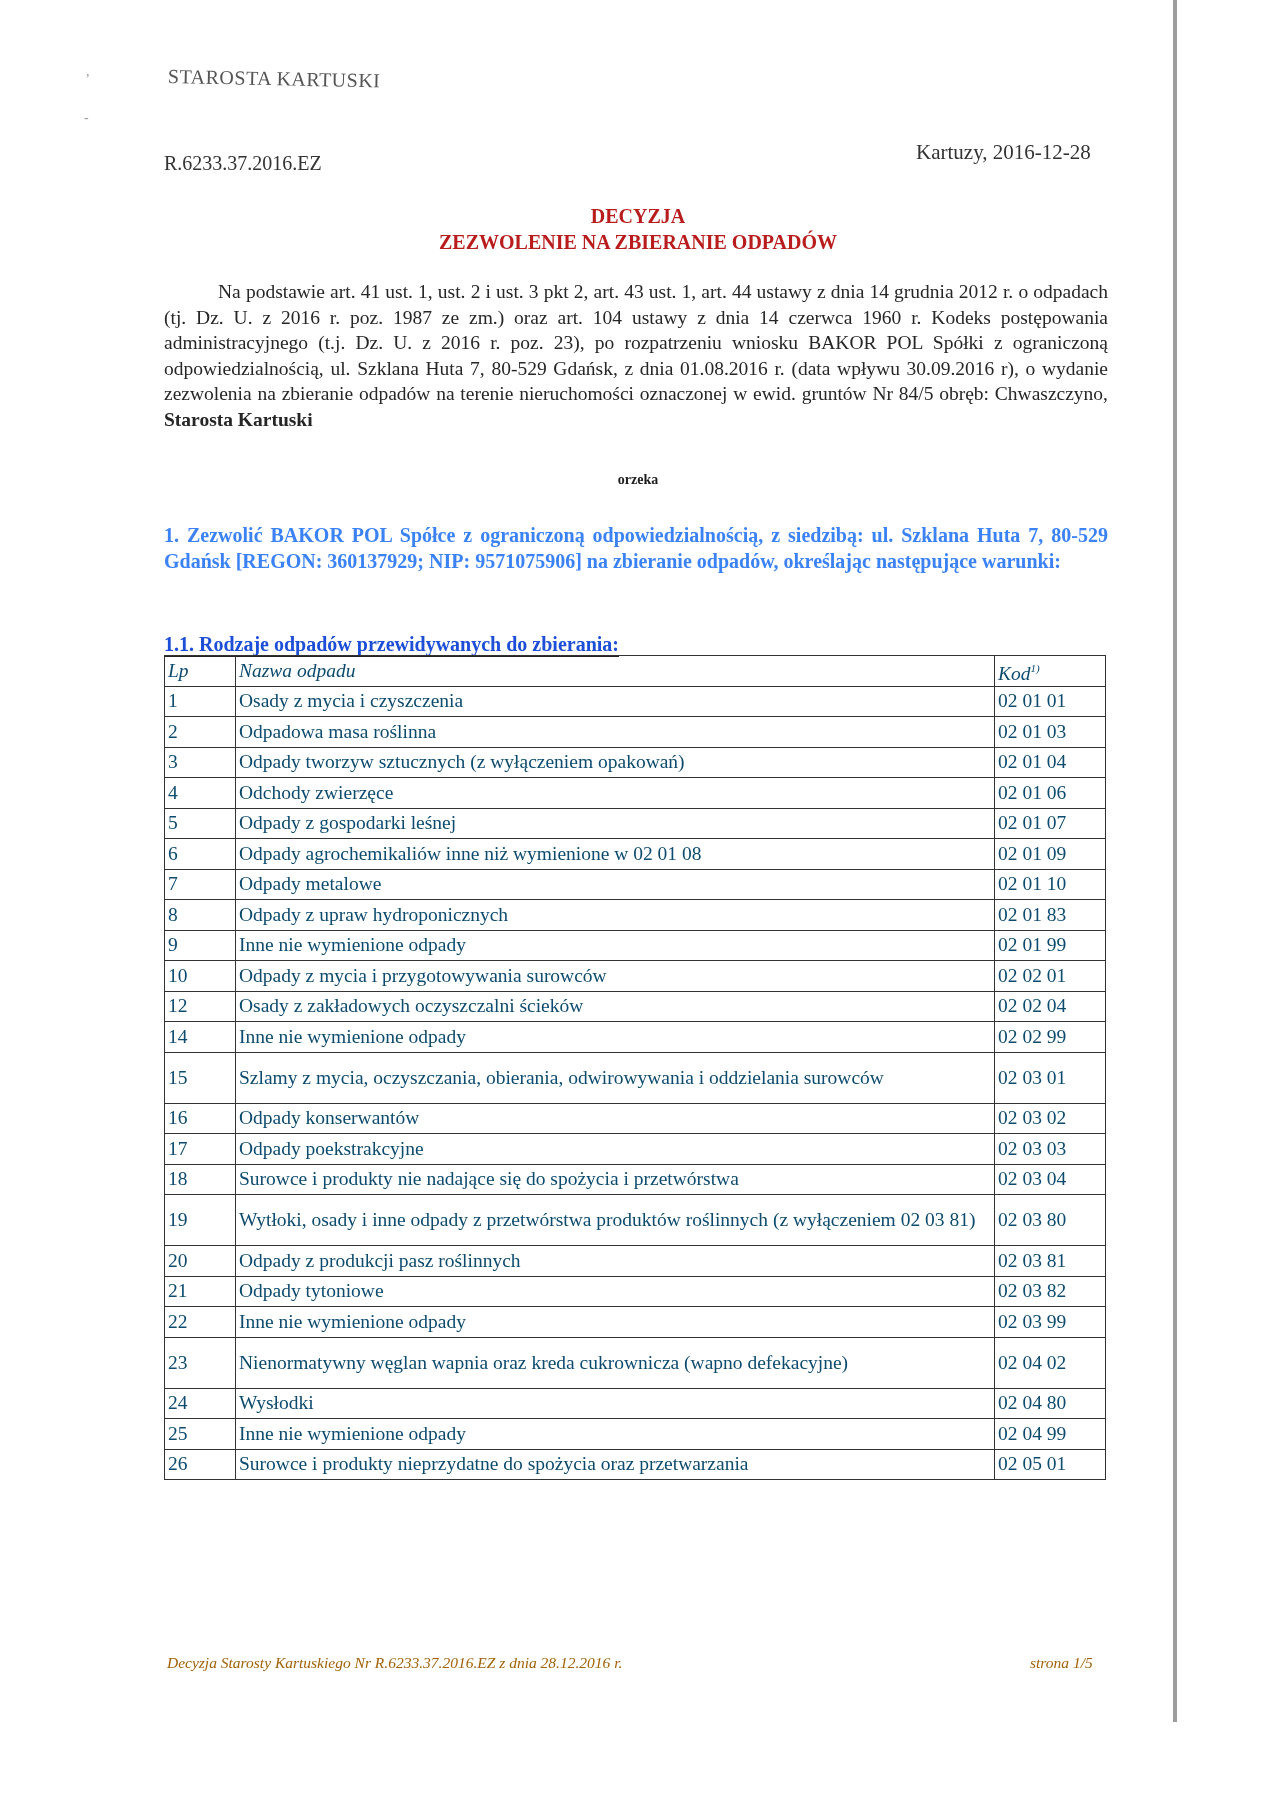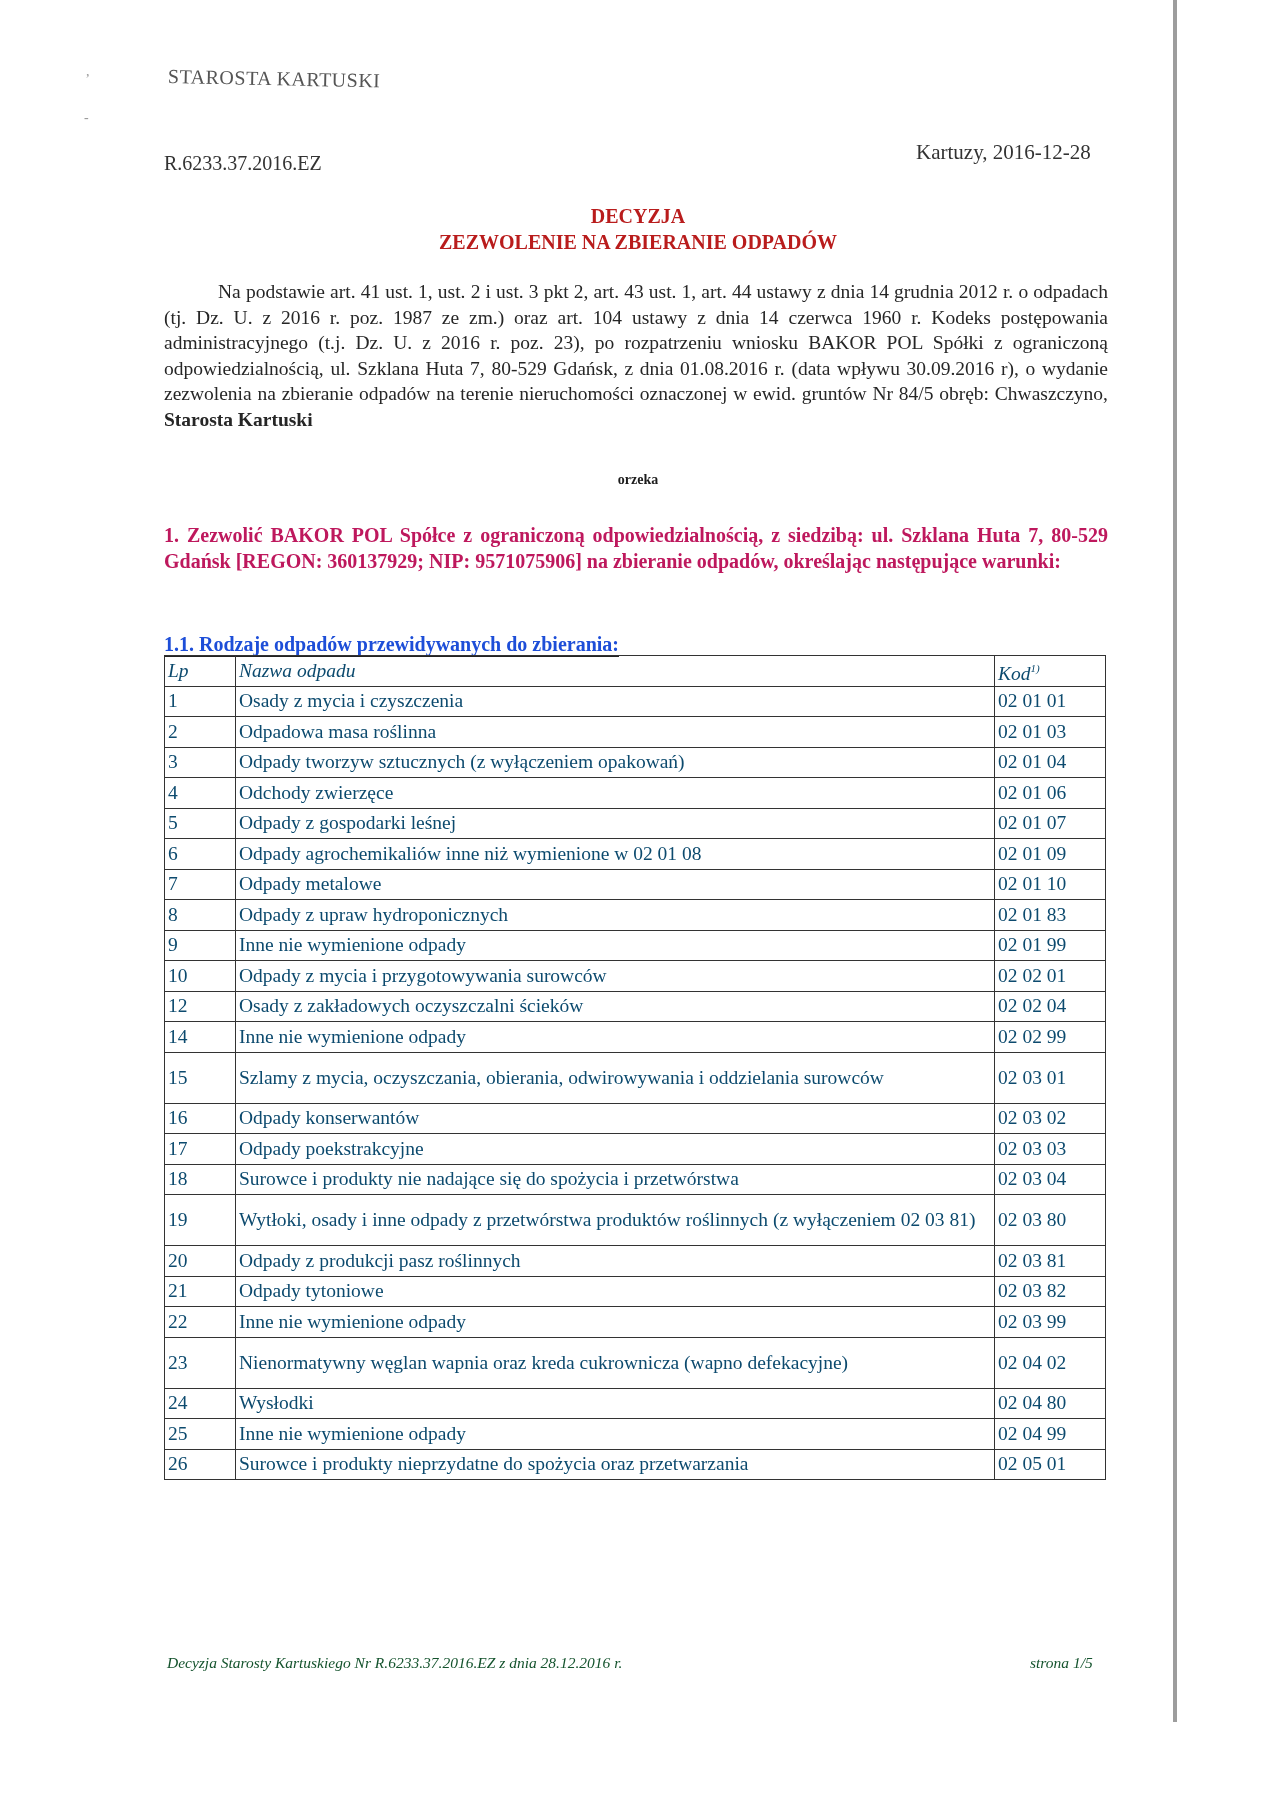--- a/index.html
+++ b/index.html
@@ -19,35 +19,35 @@
     .title.t2 { top: 231px; }
 
     .para { position: absolute; left: 164px; width: 944px; font-size: 19.5px; line-height: 25.5px;
             text-align: justify; color: #262626; font-family: "Liberation Sans Narrow", "Liberation Serif", serif; }
     .para.intro { top: 279px; text-indent: 54px; }
     .para.intro b { font-weight: bold; }
 
     .orzeka { position: absolute; left: 0; width: 1276px; text-align: center; top: 472px; font-weight: bold; font-size: 14px; }
 
     .point1 { position: absolute; left: 164px; top: 522px; width: 944px; font-size: 20px; line-height: 26px;
-              font-weight: bold; text-align: justify; color: #be185d; }
+              font-weight: bold; text-align: justify; color: #3b82f6; }
 
     .section-heading { position: absolute; left: 164px; top: 633px; font-size: 20px; font-weight: bold; color: #1d4ed8;
                        border-bottom: 1.5px solid #222; padding-bottom: 0; }
 
     table.waste { position: absolute; left: 164px; top: 655px; width: 942px; border-collapse: collapse;
                   font-size: 19.5px; color: #0c4a6e; }
     table.waste td { border: 1.6px solid #333; padding: 0 3px; height: 29.5px; vertical-align: middle; line-height: 20px; }
     table.waste td.lp { width: 64px; }
     table.waste td.kod { width: 104px; margin-left: 7px; }
     table.waste tr.head td { font-style: italic; }
     table.waste tr.tall td { height: 50px; }
     sup { font-size: 11px; }
 
-    .footer { position: absolute; top: 1654px; font-style: italic; font-size: 15.5px; color: #14532d; }
+    .footer { position: absolute; top: 1654px; font-style: italic; font-size: 15.5px; color: #a16207; }
     .footer.left { left: 167px; }
     .footer.right { left: 1030px; }
   </style>
 </head>
 <body>
 
 <div class="scan-line"></div>
 <div class="margin-mark" style="left:86px;top:64px;">,</div>
 <div class="margin-mark" style="left:84px;top:110px;">-</div>
 

